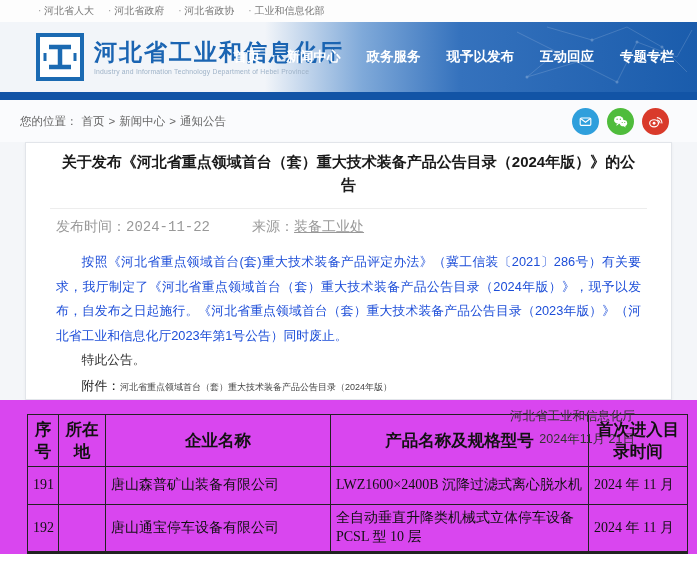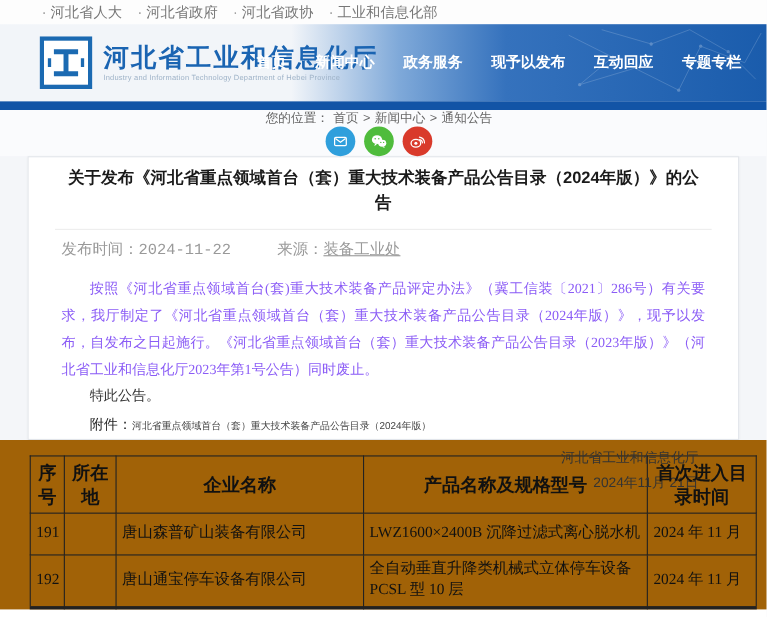--- a/index.html
+++ b/index.html
@@ -4,21 +4,21 @@
 <style>
   * { margin:0; padding:0; box-sizing:border-box; }
   html,body { width:697px; }
   body {
     font-family:"Liberation Sans","DejaVu Sans",sans-serif;
     background:#ffffff; color:#333; width:697px; height:561px; overflow:hidden;
   }
   
   .topbar {
     height:22px; background:#fdfdfd; display:flex; align-items:center;
-    padding-left:38px; gap:14px; font-size:13px; color:#777;
+    padding-left:38px; gap:14px; font-size:10px; color:#777;
   }
   .topbar a { color:#777; text-decoration:none; cursor:pointer; }
   .topbar a::before { content:"· "; color:#999; }
   
   .header {
     position:relative; height:70px;
     background:linear-gradient(to right,#f2f5f9 0%,#f2f5f9 38%,#7fa9d9 52%,#3572bd 66%,#1a5cac 100%);
     display:flex; align-items:center; overflow:hidden;
   }
   .header-deco { position:absolute; right:0; top:0; height:100%; width:380px; opacity:.25; pointer-events:none; }
@@ -32,21 +32,21 @@
   }
   .nav a {
     color:#fff; font-weight:bold; font-size:13.5px; text-decoration:none;
     padding:0 13px; cursor:pointer; white-space:nowrap;
   }
   .header-strip { height:8px; background:#1254a6; }
   
   .page-main { background:#f4f6f9; }
   .crumbrow {
     height:42px; display:flex; align-items:center; justify-content:space-between;
-    padding:0 28px 0 20px; background:#fafbfd; font-size:11.5px; color:#666;flex-direction:column;
+    padding:0 28px 0 20px; background:#fafbfd; font-size:11.5px; color:#666;
   }
   .crumbs { display:flex; align-items:center; gap:4px; }
   .crumbs a { color:#666; text-decoration:none; cursor:pointer; }
   .share { display:flex; align-items:center; gap:8px; }
   .share-btn {
     width:27px; height:27px; border-radius:50%; display:flex; align-items:center;
     justify-content:center; cursor:pointer;
   }
   .share-btn svg { width:17px; height:17px; display:block; }
   .btn-mail  { background:#2f9fdc; }
@@ -57,30 +57,30 @@
     margin:0 25px; background:#fff; border:1px solid #e2e5ea;
     box-shadow:0 1px 3px rgba(0,0,0,.05); padding:8px 30px 14px 30px; height:258px;
   }
   .art-title {
     text-align:center; font-size:15px; font-weight:bold; color:#1a1a1a; line-height:1.5;
   }
   .art-divider { border:none; border-top:1px solid #ededed; margin:12px -6px 0 -6px; }
   .art-meta { font-size:14px; color:#999; margin-top:9px;font-family:Liberation Mono, monospace; }
   .art-meta .src-link { color:#999; text-decoration:underline; cursor:pointer; }
   .art-body {
-    margin-top:14px; font-size:12.8px; color:#8b5cf6; line-height:1.92; text-align:justify;font-family:Liberation Serif, serif;
+    margin-top:14px; font-size:12.8px; color:#1d4ed8; line-height:1.92; text-align:justify;
   }
   .art-body p { text-indent:2em; }
   .art-closing { text-indent:2em; font-size:12.8px; color:#333; line-height:1.9; }
   .art-attach { text-indent:2em; font-size:12.8px; color:#222; line-height:1.9; margin-top:1px; }
   .art-attach a { font-size:9px; color:#444; text-decoration:none; cursor:pointer; }
   .art-sign { text-align:right; font-size:12.5px; color:#333; margin-top:10px; padding-right:6px; }
   .art-date { text-align:right; font-size:12.5px; color:#333; margin-top:6px; padding-right:6px; }
   
-  .table-section { background:#a16207; padding:14px 27px 0 27px; }
+  .table-section { background:#d946ef; padding:14px 27px 0 27px; }
   table.catalog {
     border-collapse:collapse; width:660px; table-layout:fixed;
     font-family:"Liberation Serif","DejaVu Serif",serif; color:#111;
     border:1.5px solid #222; border-bottom:3px solid #222;
   }
   table.catalog th, table.catalog td { border:1px solid #222; }
   table.catalog th {
     font-size:16.5px; font-weight:bold; text-align:center; vertical-align:middle;
     line-height:1.3; padding:3px 2px; height:52px;
   }

